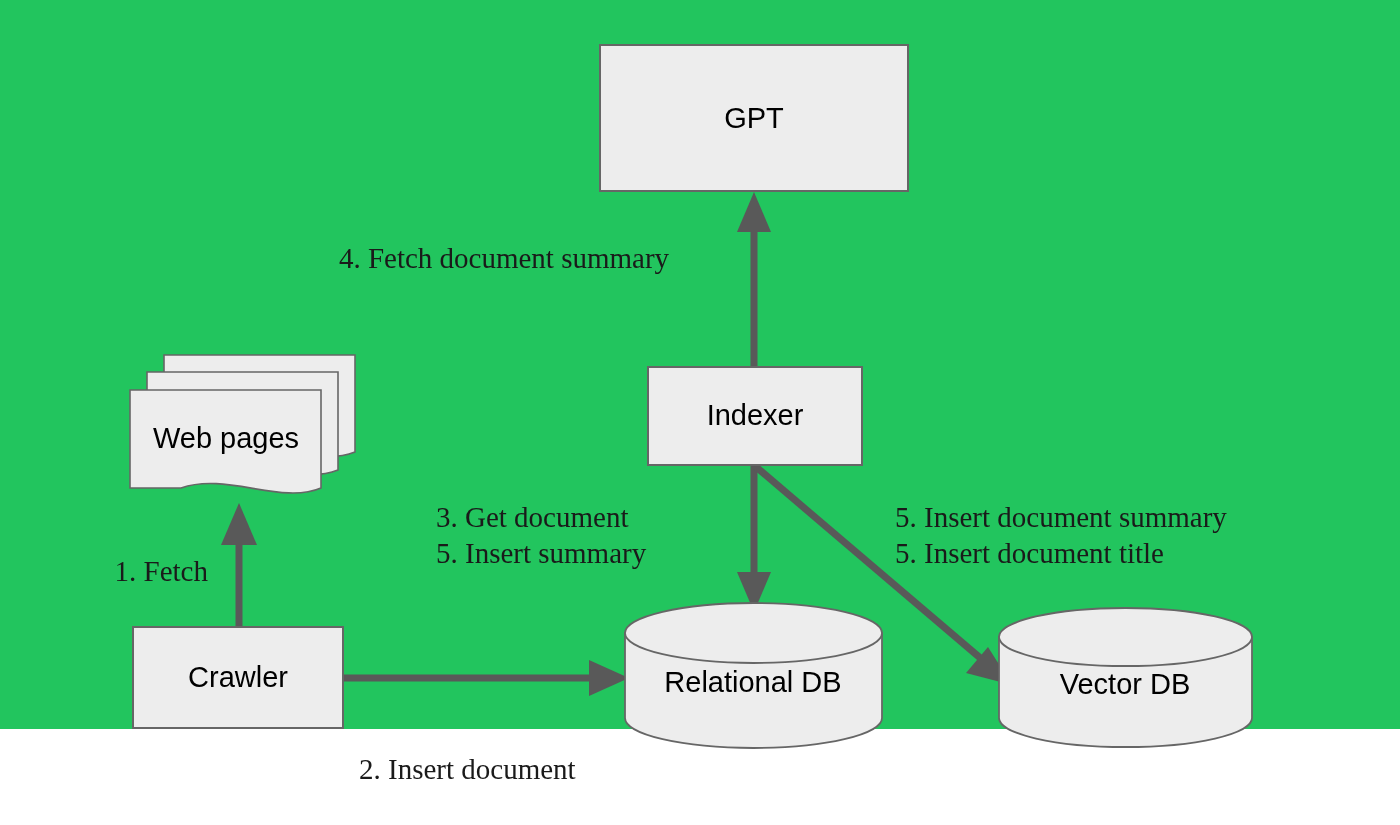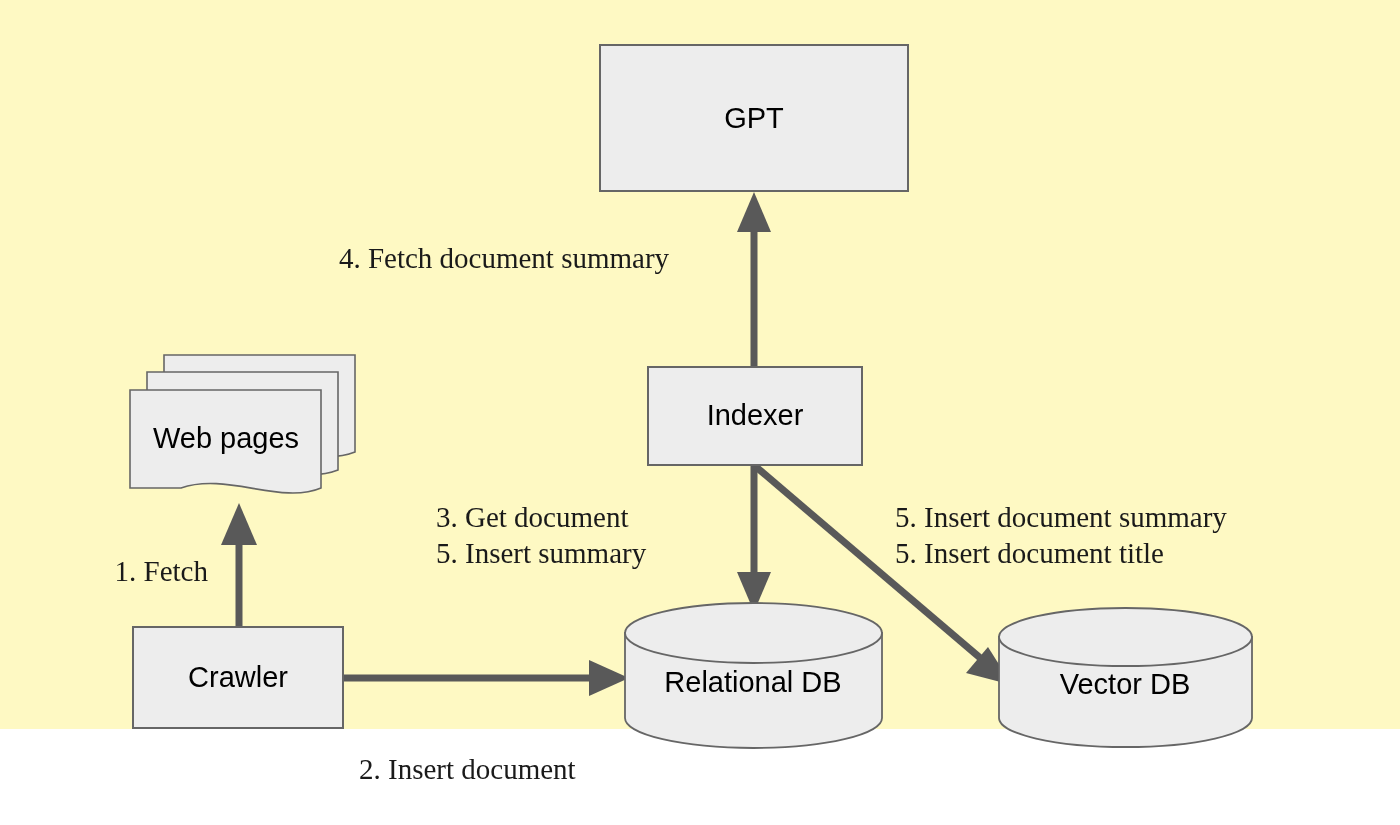--- a/index.html
+++ b/index.html
@@ -10,21 +10,21 @@
   body {
     width: 1400px;
     height: 825px;
     overflow: hidden;
     font-family: "Liberation Sans", sans-serif;
   }
   #diagram-root {
     position: relative;
     width: 1400px;
     height: 729px;
-    background: #fef9c3;
+    background: #22c55e;
   }
   svg.diagram {
     display: block;
     width: 1400px;
     height: 825px;
   }
   .node-shape {
     fill: #ededed;
     stroke: #666666;
     stroke-width: 2;

